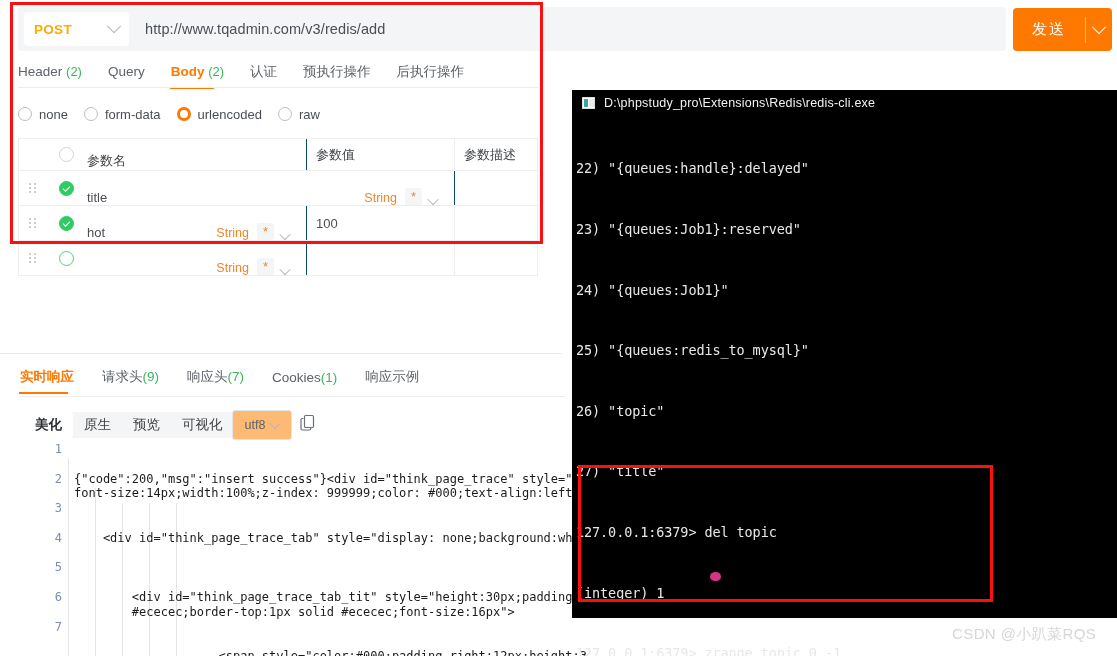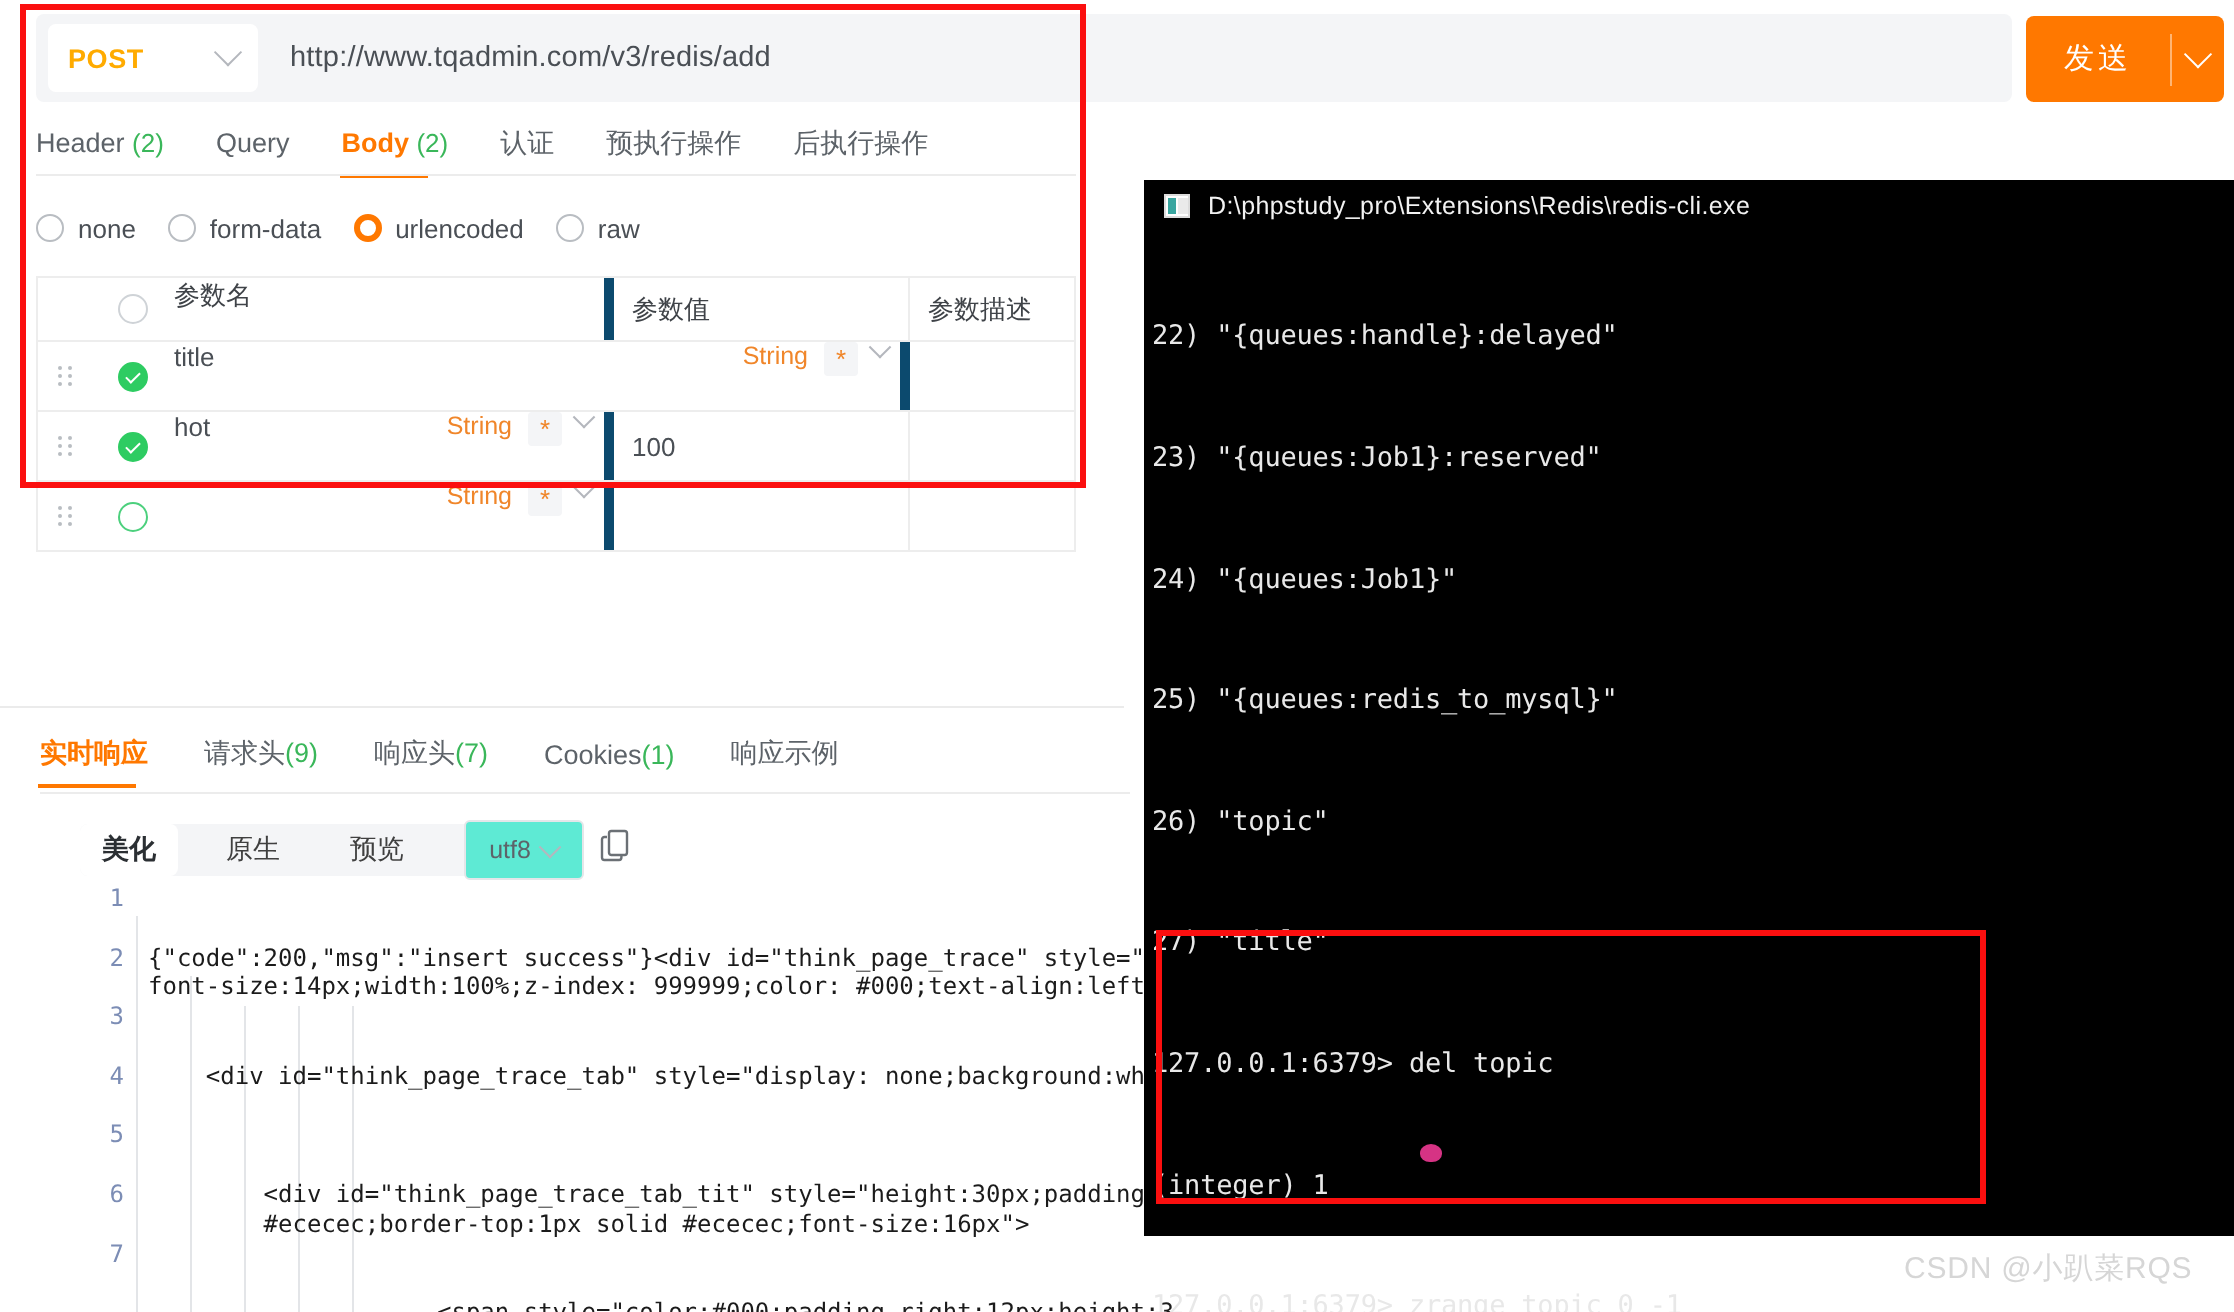--- a/index.html
+++ b/index.html
@@ -46,21 +46,21 @@
   .prow{display:flex;height:35px;border-bottom:1px solid #ededed;align-items:center;box-sizing:border-box;}
   .prow.head{height:32px;}
   .c-drag{width:28px;display:flex;align-items:center;justify-content:center;}
   .dots{width:8px;height:11px;display:grid;grid-template-columns:3px 3px;grid-template-rows:3px 3px 3px;gap:1px 2px;}
   .dots i{display:block;width:2.4px;height:2.4px;background:#b9bdc2;border-radius:50%;}
   .c-chk{width:38px;display:flex;align-items:center;justify-content:center;}
   .chk{width:15px;height:15px;border-radius:50%;border:1.5px solid #cfd3d7;box-sizing:border-box;}
   .chk.on{background:#2ecc62;border-color:#2ecc62;position:relative;}
   .chk.on:after{content:"";position:absolute;left:3.4px;top:4.2px;width:6px;height:3px;border-left:1.6px solid #fff;border-bottom:1.6px solid #fff;transform:rotate(-45deg);}
   .chk.green{border-color:#4cd07d;}
-  .c-name{flex:1;display:flex;align-items:flex-start;min-width:0;border-right:5px solid #0c4a6e;height:100%;padding-right:6px;box-sizing:border-box;}
+  .c-name{flex:1;display:flex;align-items:flex-end;min-width:0;border-right:1px solid #0c4a6e;height:100%;padding-right:17px;box-sizing:border-box;}
   .pname{flex:1;font-size:13px;color:#4a4f55;padding-left:2px;}
   .ptype{font-size:12.5px;color:#f0862a;font-weight:normal;margin-right:8px;}
   .pstar{width:17px;height:17px;background:#f4f5f7;border-radius:2px;color:#f0862a;font-size:13px;display:flex;align-items:center;justify-content:center;margin-right:7px;}
   .mini-caret{width:7px;height:7px;border-right:1.4px solid #b4b7bd;border-bottom:1.4px solid #b4b7bd;transform:rotate(45deg) translate(-1px,-1px);}
   .c-val{width:148px;padding-left:9px;font-size:13px;color:#4a4f55;border-right:1px solid #ededed;height:100%;display:flex;align-items:center;box-sizing:border-box;}
   .c-desc{width:82px;padding-left:9px;font-size:13px;color:#4a4f55;height:100%;display:flex;align-items:center;box-sizing:border-box;}
   .prow.head .c-name,.prow.head .c-val,.prow.head .c-desc{color:#3f4348;font-size:13px;}
   .hd-txt{padding-left:2px;}
 
   
@@ -69,24 +69,24 @@
 
   
   .resp-tabs{position:absolute;left:20px;top:368px;display:flex;align-items:center;}
   .stab{font-size:13.5px;color:#5d6369;margin-right:28px;white-space:nowrap;position:relative;padding-bottom:8px;}
   .stab .cnt{color:#3ab75a;}
   .stab.active{color:#ff7800;font-weight:bold;}
   .stab.active:after{content:"";position:absolute;left:-1px;right:6px;bottom:0;height:2.5px;background:#ff7800;}
   .resp-underline{position:absolute;left:20px;top:396px;width:545px;height:1px;background:#ececec;}
 
   
-  .vtoolbar{position:absolute;left:40px;top:412px;height:26px;display:flex;align-items:center;background:#f4f5f7;border-radius:4px;gap:13px;}
+  .vtoolbar{position:absolute;left:24px;top:412px;height:26px;display:flex;align-items:center;background:#f4f5f7;border-radius:4px;}
   .vbtn{font-size:13.5px;color:#404040;padding:4px 11px;border-radius:4px;white-space:nowrap;}
   .vbtn.active{background:#ffffff;color:#2b2f33;font-weight:bold;}
-  .enc{position:absolute;left:232px;top:410px;width:58px;height:28px;border:1px solid #e4e6e9;border-radius:3px;display:flex;align-items:center;justify-content:center;background:#5eead4;font-size:12.5px;color:#5d6369;}
+  .enc{position:absolute;left:232px;top:410px;width:58px;height:28px;border:1px solid #e4e6e9;border-radius:3px;display:flex;align-items:center;justify-content:center;background:#fdba74;font-size:12.5px;color:#5d6369;}
   .enc .mini-caret{margin-left:6px;}
   .copy-ic{position:absolute;left:300px;top:414px;width:16px;height:18px;}
 
   
   .codewrap{position:absolute;left:36px;top:442px;width:560px;height:214px;overflow:hidden;background:#fff;}
   .gutter{position:absolute;left:0;top:0;width:26px;height:214px;text-align:right;}
   .gnum{color:#7c8db5;font-family:"DejaVu Sans Mono","Liberation Mono",monospace;font-size:12px;line-height:14.8px;height:29.6px;padding-top:0px;box-sizing:border-box;}
   .codelines{position:absolute;left:38px;top:0;width:540px;font-family:"DejaVu Sans Mono","Liberation Mono",monospace;font-size:12px;line-height:14.8px;color:#1b1b1b;white-space:pre;}
   .cl{height:29.6px;}
   .guide{position:absolute;top:0;width:1px;height:214px;background:#e3e5e8;}

